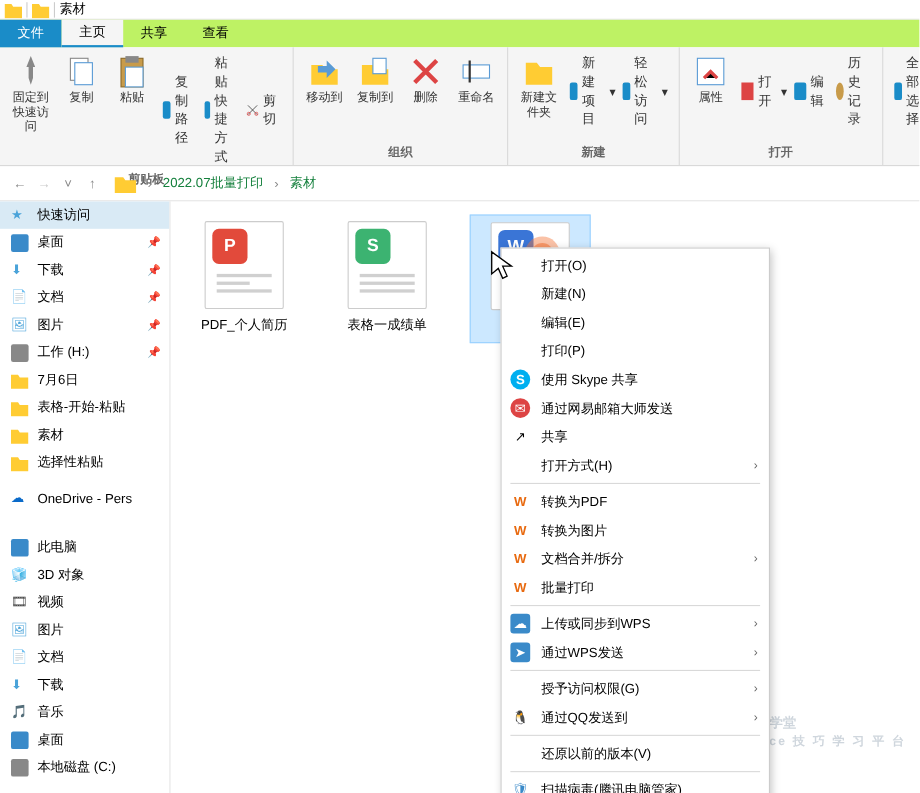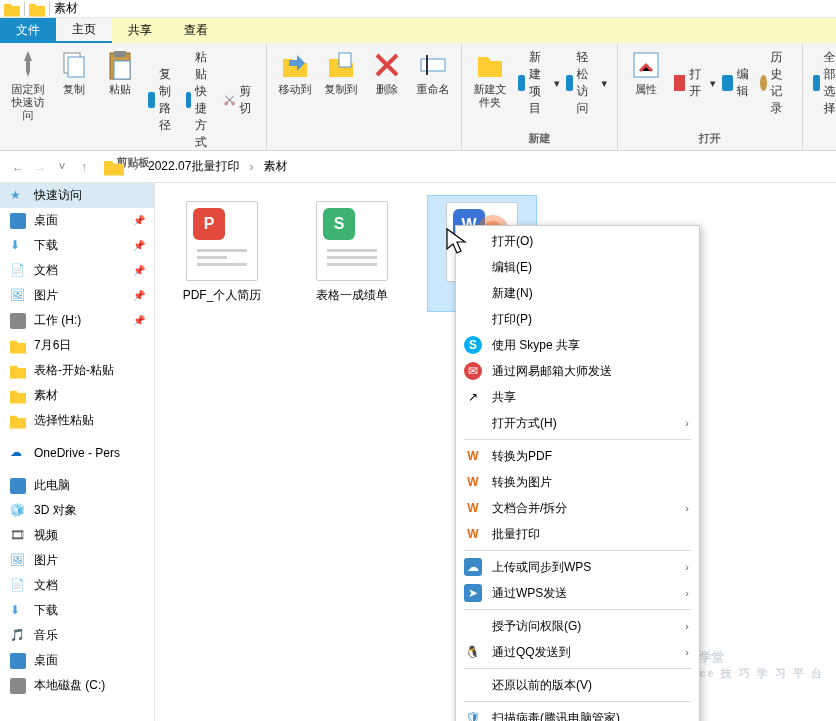--- a/index.html
+++ b/index.html
@@ -4,21 +4,21 @@
 <style>
 * { margin: 0; padding: 0; box-sizing: border-box; font-family: "Microsoft YaHei", "Segoe UI", sans-serif; font-size: 12px; }
 body { width: 836px; height: 721px; background: #fff; overflow: hidden; position: relative; }
 
 
 .titlebar { height: 18px; background: #fff; border-bottom: 1px solid #e5e5e5; display: flex; align-items: center; padding-left: 4px; gap: 4px; }
 .titlebar .tbicon { width: 16px; height: 16px; background: #ffcc33; display: inline-block; }
 .titlebar .sep { width: 1px; height: 14px; background: #ccc; }
 
 
-.tabs { height: 25px; display: flex; align-items: stretch; background: #fef9c3; }
+.tabs { height: 25px; display: flex; align-items: stretch; background: #bef264; }
 .tab { padding: 4px 16px; display: flex; align-items: center; cursor: pointer; }
 .tab.file { background: #1a8cc8; color: #fff; }
 .tab.active { background: #f5f5f5; border-bottom: 2px solid #1a8cc8; }
 
 
 .ribbon { height: 108px; background: #f5f5f5; border-bottom: 1px solid #d9d9d9; display: flex; }
 .rgroup { border-right: 1px solid #d9d9d9; padding: 4px 8px; display: flex; flex-direction: column; justify-content: space-between; }
 .rgroup-body { display: flex; gap: 6px; align-items: flex-start; flex: 1; }
 .rgroup-label { font-size: 11px; color: #666; text-align: center; padding-top: 2px; font-weight: bold; }
 .rbtn-lg { display: flex; flex-direction: column; align-items: center; gap: 2px; padding: 2px; min-width: 40px; cursor: pointer; }
@@ -26,21 +26,21 @@
 .rbtn-lg .lbl { font-size: 11px; color: #333; text-align: center; line-height: 1.2; }
 .rcol { display: flex; flex-direction: row; gap: 2px; }
 .ritem { display: flex; align-items: center; gap: 4px; font-size: 11px; color: #333; padding: 2px; cursor: pointer; }
 .ritem .sico { width: 16px; height: 16px; }
 
 
 .bcrow { height: 32px; display: flex; align-items: center; gap: 10px; padding: 0 8px; border-bottom: 1px solid #e5e5e5; }
 .bcrow .nav { display: flex; gap: 2px; color: #888; }
 .bcrow .navbtn { width: 20px; text-align: center; cursor: pointer; }
 .bcrow .folder-ico { width: 20px; height: 18px; }
-.bcrow .crumb { color: #000000; cursor: pointer; }
+.bcrow .crumb { color: #15803d; cursor: pointer; }
 .bcrow .sep2 { color: #888; }
 
 
 .main { display: flex; height: calc(100% - 18px - 25px - 108px - 32px); }
 .sidebar { width: 155px; border-right: 1px solid #e5e5e5; overflow: hidden; }
 .side-item { display: flex; align-items: center; gap: 8px; padding: 4px 10px; cursor: pointer; position: relative; }
 .side-item.head { background: #d9eaf5; font-weight: 500; }
 .side-item .pin { position: absolute; right: 8px; color: #888; font-size: 10px; }
 .side-item .sico { width: 16px; height: 16px; flex-shrink: 0; }
 
@@ -161,20 +161,21 @@
         <span class="lbl">删除</span>
       </div>
       <div class="rbtn-lg">
         <svg class="ico" viewBox="0 0 32 32">
             <rect x="4" y="10" width="24" height="12" fill="#fff" stroke="#5a9bd5"></rect>
             <line x1="10" y1="6" x2="10" y2="26" stroke="#333" stroke-width="2"></line>
           </svg>
         <span class="lbl">重命名</span>
       </div>
     </div>
+    <div class="rgroup-label">组织</div>
   </div>
 
   <div class="rgroup">
     <div class="rgroup-body">
       <div class="rbtn-lg">
         <svg class="ico" viewBox="0 0 32 32">
             <path fill="#ffcc33" d="M4 8h10l3 4h11v16h-24z"></path>
           </svg>
         <span class="lbl">新建文件夹</span>
       </div>
@@ -292,21 +293,21 @@
     <div class="side-item">
         <span class="sico ico-folder"></span>
         <span>选择性粘贴</span>
       </div>
 
     <div class="side-item" style="margin-top:8px">
         <span class="sico" style="color:#0a6ac9">☁</span>
         <span>OneDrive - Pers</span>
       </div>
 
-    <div class="side-item" style="margin-top:8px">
+    <div class="side-item" style="margin-top:20px">
         <span class="sico ico-monitor"></span>
         <span>此电脑</span>
       </div>
     <div class="side-item">
         <span class="sico" style="color:#5ab">🧊</span>
         <span>3D 对象</span>
       </div>
     <div class="side-item">
         <span class="sico" style="color:#333">🎞</span>
         <span>视频</span>
@@ -375,25 +376,25 @@
       <span class="file-name">文字_个</span>
     </div>
 
     <div class="ctxmenu" style="left:300px; top:42px">
       <div class="ctx-item bold">
           <span class="cico"></span>
           <span>打开(O)</span>
         </div>
       <div class="ctx-item">
           <span class="cico"></span>
+          <span>新建(N)</span>
+        </div>
+      <div class="ctx-item">
+          <span class="cico"></span>
           <span>编辑(E)</span>
-        </div>
-      <div class="ctx-item">
-          <span class="cico"></span>
-          <span>新建(N)</span>
         </div>
       <div class="ctx-item">
           <span class="cico"></span>
           <span>打印(P)</span>
         </div>
       <div class="ctx-item">
           <span class="cico" style="background:#00aff0;border-radius:50%;color:#fff;font-weight:bold">S</span>
           <span>使用 Skype 共享</span>
         </div>
       <div class="ctx-item">

